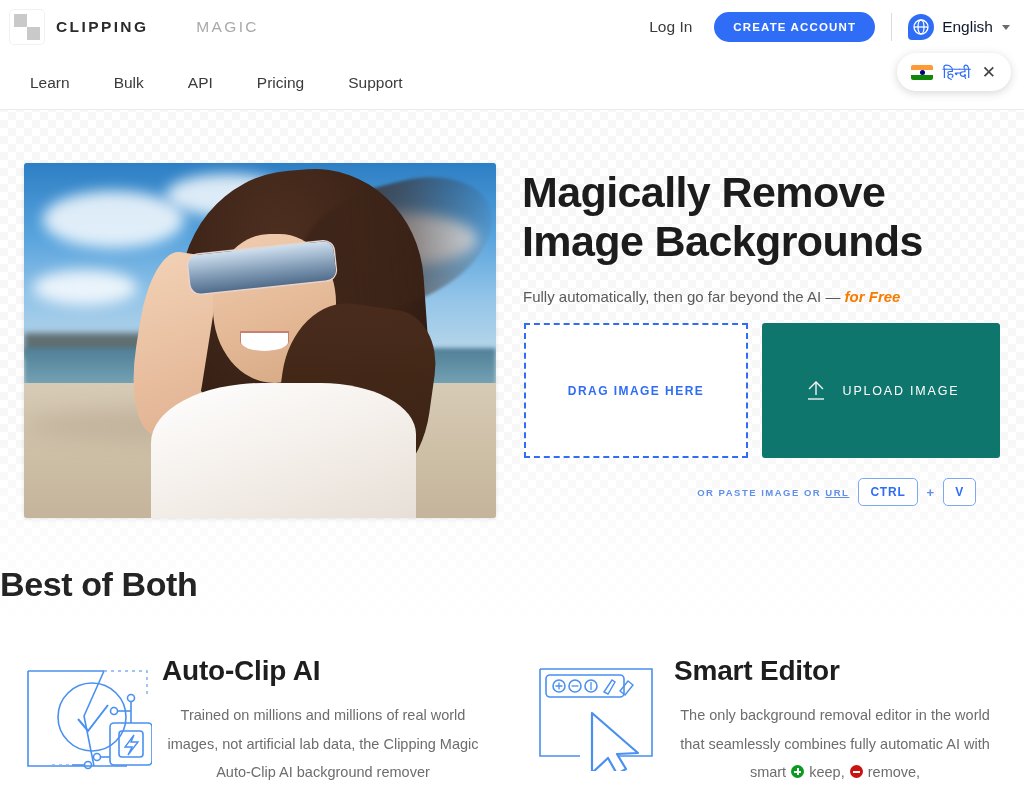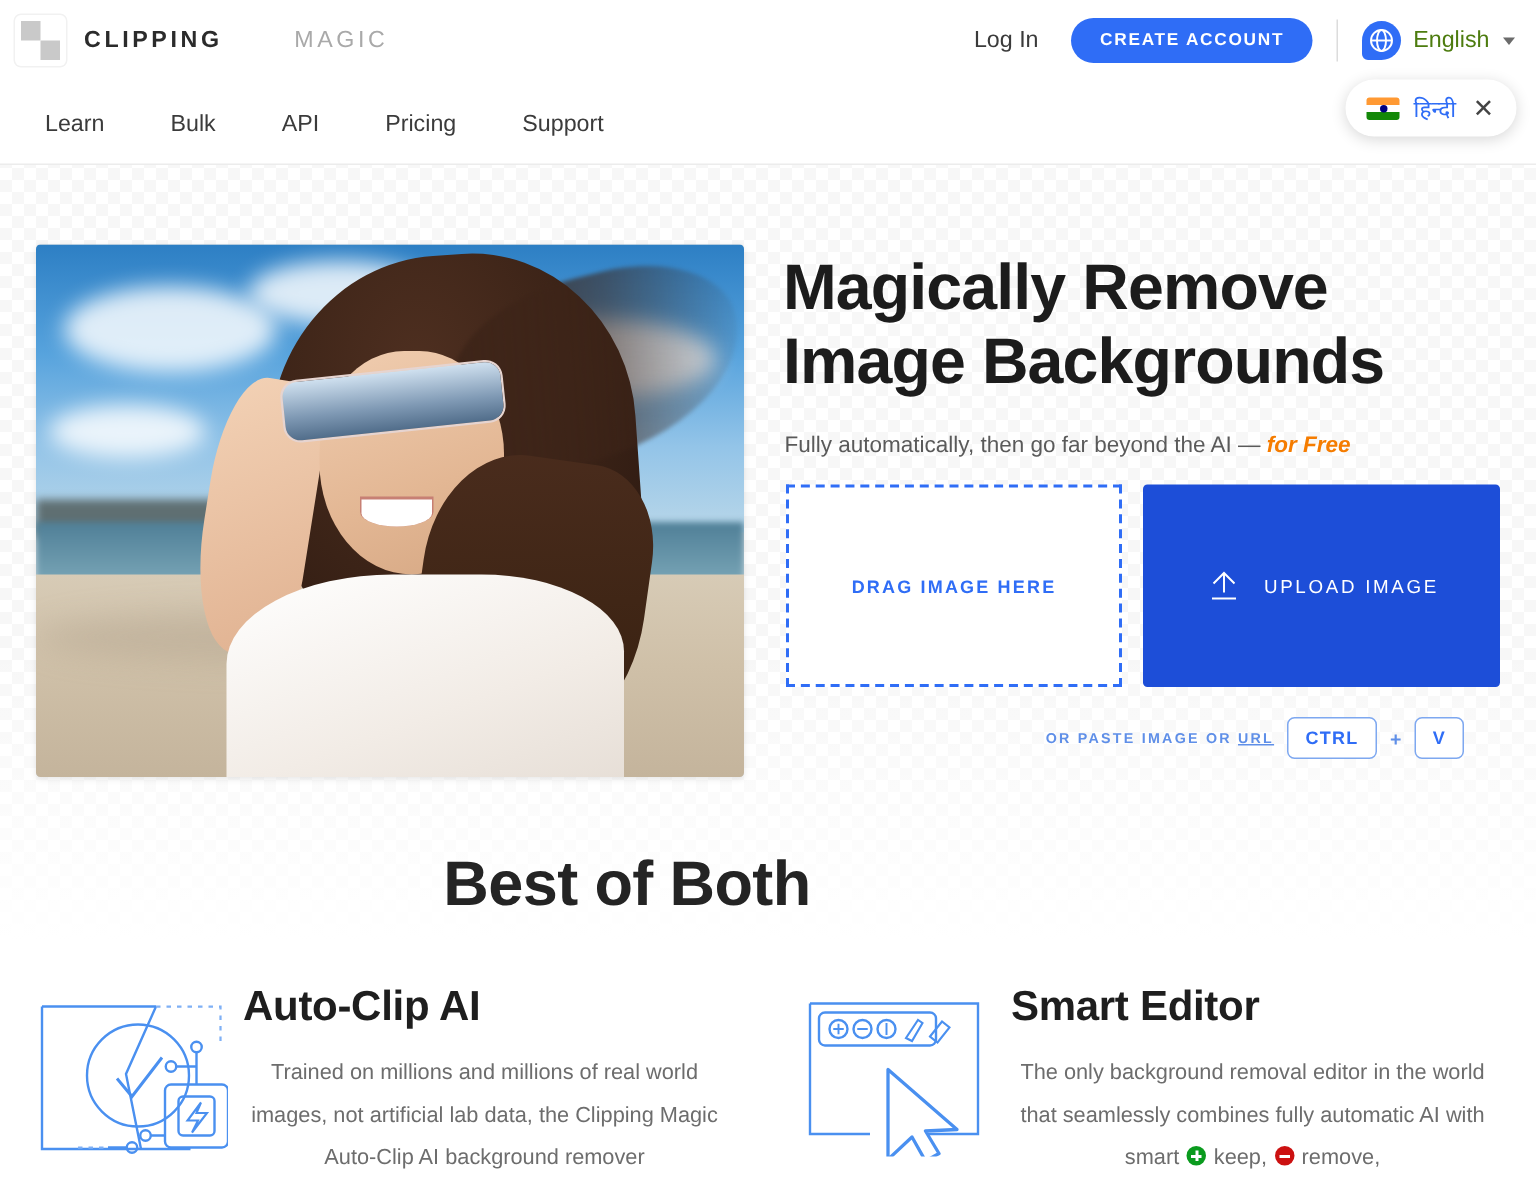--- a/index.html
+++ b/index.html
@@ -139,21 +139,21 @@
     cursor: pointer;
   }
   .globe {
     width: 26px; height: 26px;
     background: #2f6df6;
     border-radius: 50% 50% 50% 4px;
     position: relative;
     flex: none;
   }
   .globe svg { position: absolute; left: 4px; top: 4px; }
-  .lang-label { font-size: 15.5px; color: #4d7c0f; }
+  .lang-label { font-size: 15.5px; color: #0f172a; }
   .caret {
     width: 0; height: 0;
     border-left: 4.5px solid transparent;
     border-right: 4.5px solid transparent;
     border-top: 5.5px solid #6b6b6b;
     margin-left: 1px;
   }
 
   .lang-suggest {
     position: absolute;
@@ -335,21 +335,21 @@
     font-weight: 700;
     letter-spacing: 1.45px;
     color: #2f6df6;
     white-space: nowrap;
   }
 
   .upload-btn {
     position: absolute;
     left: 240px; top: 213px;
     width: 238px; height: 135px;
-    background: #1d4ed8;
+    background: #0f766e;
     border: none;
     border-radius: 3px;
     display: flex;
     align-items: center;
     justify-content: center;
     gap: 14px;
     cursor: pointer;
     font-family: "Liberation Sans", sans-serif;
   }
   .upload-btn span {
@@ -387,22 +387,21 @@
     text-align: center;
     background: #fff;
   }
   .plus { color: #5f8fe8; font-size: 13px; font-weight: 700; }
 
   
   .section-title {
     position: absolute;
     left: 0; top: 565px;
     width: 836px;
-    text-align: center;
-    font-size: 42px;
+    font-size: 34px;
     font-weight: 700;
     color: #242424;
     letter-spacing: -0.4px;
   }
 
   .features {
     position: absolute;
     left: 0; top: 655px;
     width: 1024px;
     display: flex;

